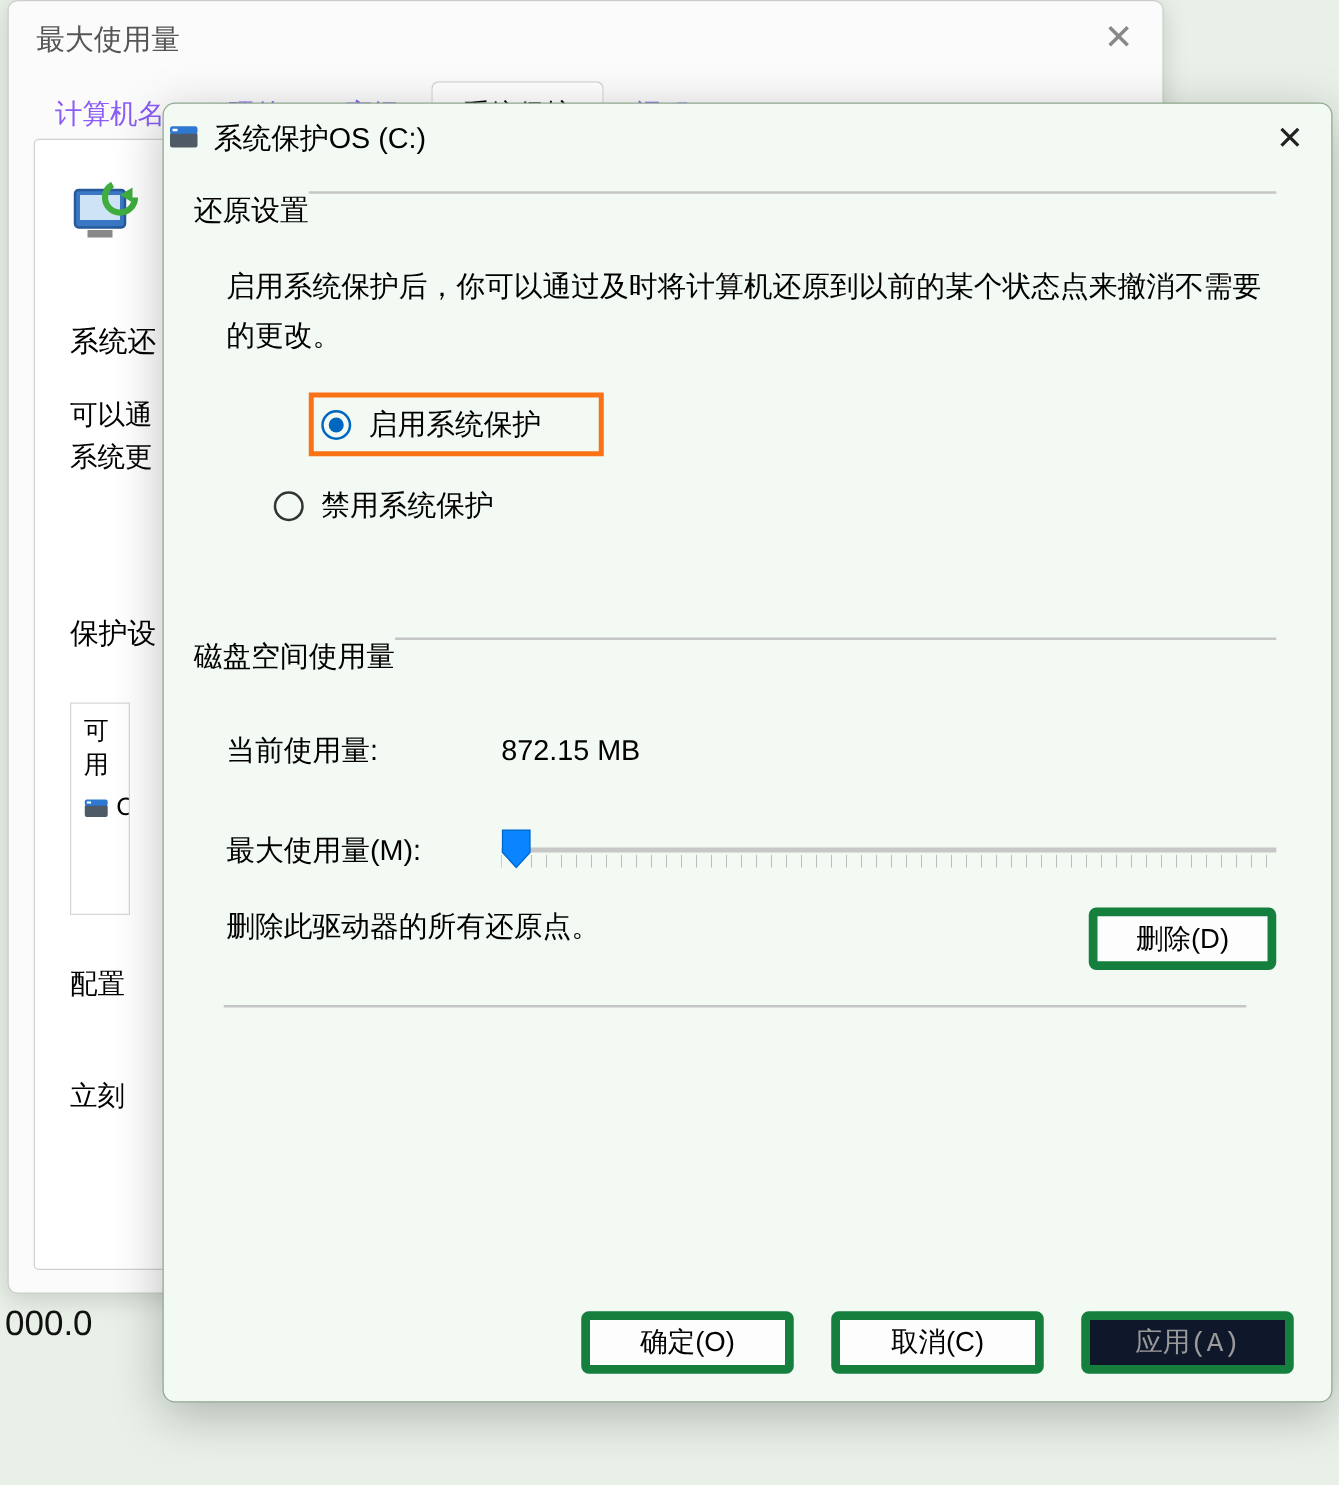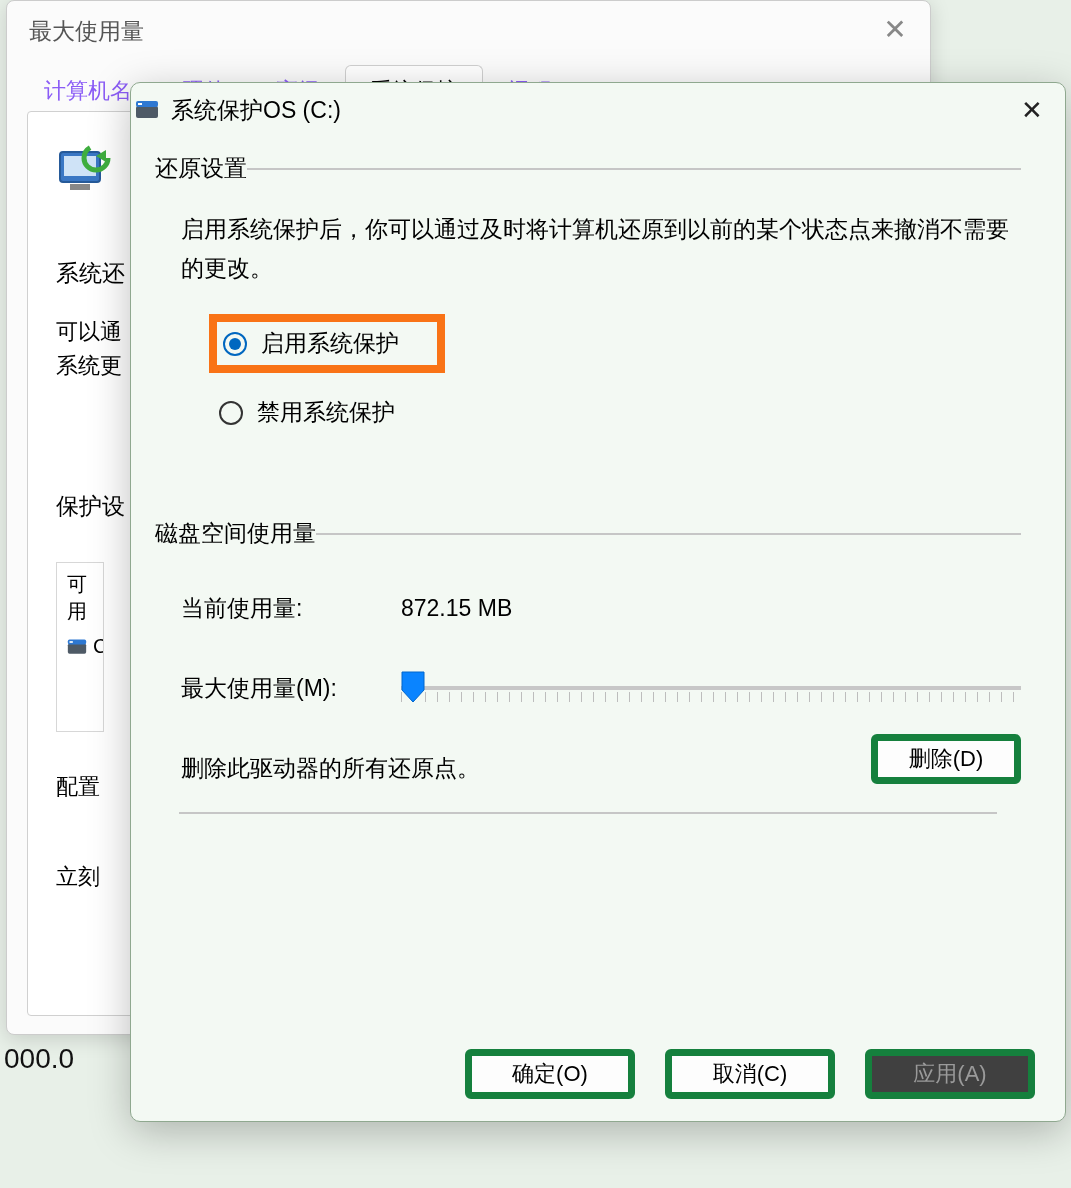--- a/index.html
+++ b/index.html
@@ -144,21 +144,20 @@
     cursor: pointer;
     color: #222;
   }
 
   .dlg-body {
     padding: 10px 44px 20px 24px;
   }
 
   .section-head {
     display:flex;
-    align-items:center;
     margin-top: 6px;
   }
   .section-head .label {
     font-size: 23px;
     white-space: nowrap;
   }
   .section-head .rule {
     flex: 1;
     height: 2px;
     background: #c6c6c6;
@@ -175,24 +174,25 @@
   }
   .radio-row {
     display:flex;
     align-items:center;
     gap: 14px;
     font-size: 23px;
     padding: 10px 14px 10px 10px;
     cursor: pointer;
   }
   .radio-row.highlight {
-    border: 8px solid #f97316;
+    border: 4px solid #f97316;
     padding: 6px 10px 6px 6px;
     width: 236px;
     margin-bottom: 14px;
+    margin-left: 38px;
   }
   .radio {
     width: 24px; height: 24px;
     border: 2px solid #333;
     border-radius: 50%;
     display:inline-flex;
     align-items:center;
     justify-content:center;
     flex-shrink: 0;
   }
@@ -244,40 +244,41 @@
 
   .slider-value {
     margin-top: 52px;
     text-align: center;
     font-size: 23px;
   }
 
   .delete-row {
     margin: 30px 0 0 26px;
     display:flex;
-    align-items:flex-end;
+    align-items:flex-start;
     justify-content:space-between;
     font-size: 23px;
   }
 
   .btn {
     min-width: 150px;
     height: 50px;
     background: #fdfdfd;
     border: 7px solid #15803d;
     border-radius: 6px;
     font-size: 22px;
     color: #000;
     cursor: pointer;
     padding: 0 24px;
   }
   .btn.disabled {
     color: #9a9a9a;
     cursor: default;
-    background:#404040;
+    background:#0f172a;
+    font-family:Liberation Mono, monospace;
   }
 
   .dlg-footer-rule {
     height: 2px;
     background: #c6c6c6;
     margin: 28px 0 0 24px;
     width: calc(100% - 48px);
   }
   .dlg-buttons {
     position:absolute;

